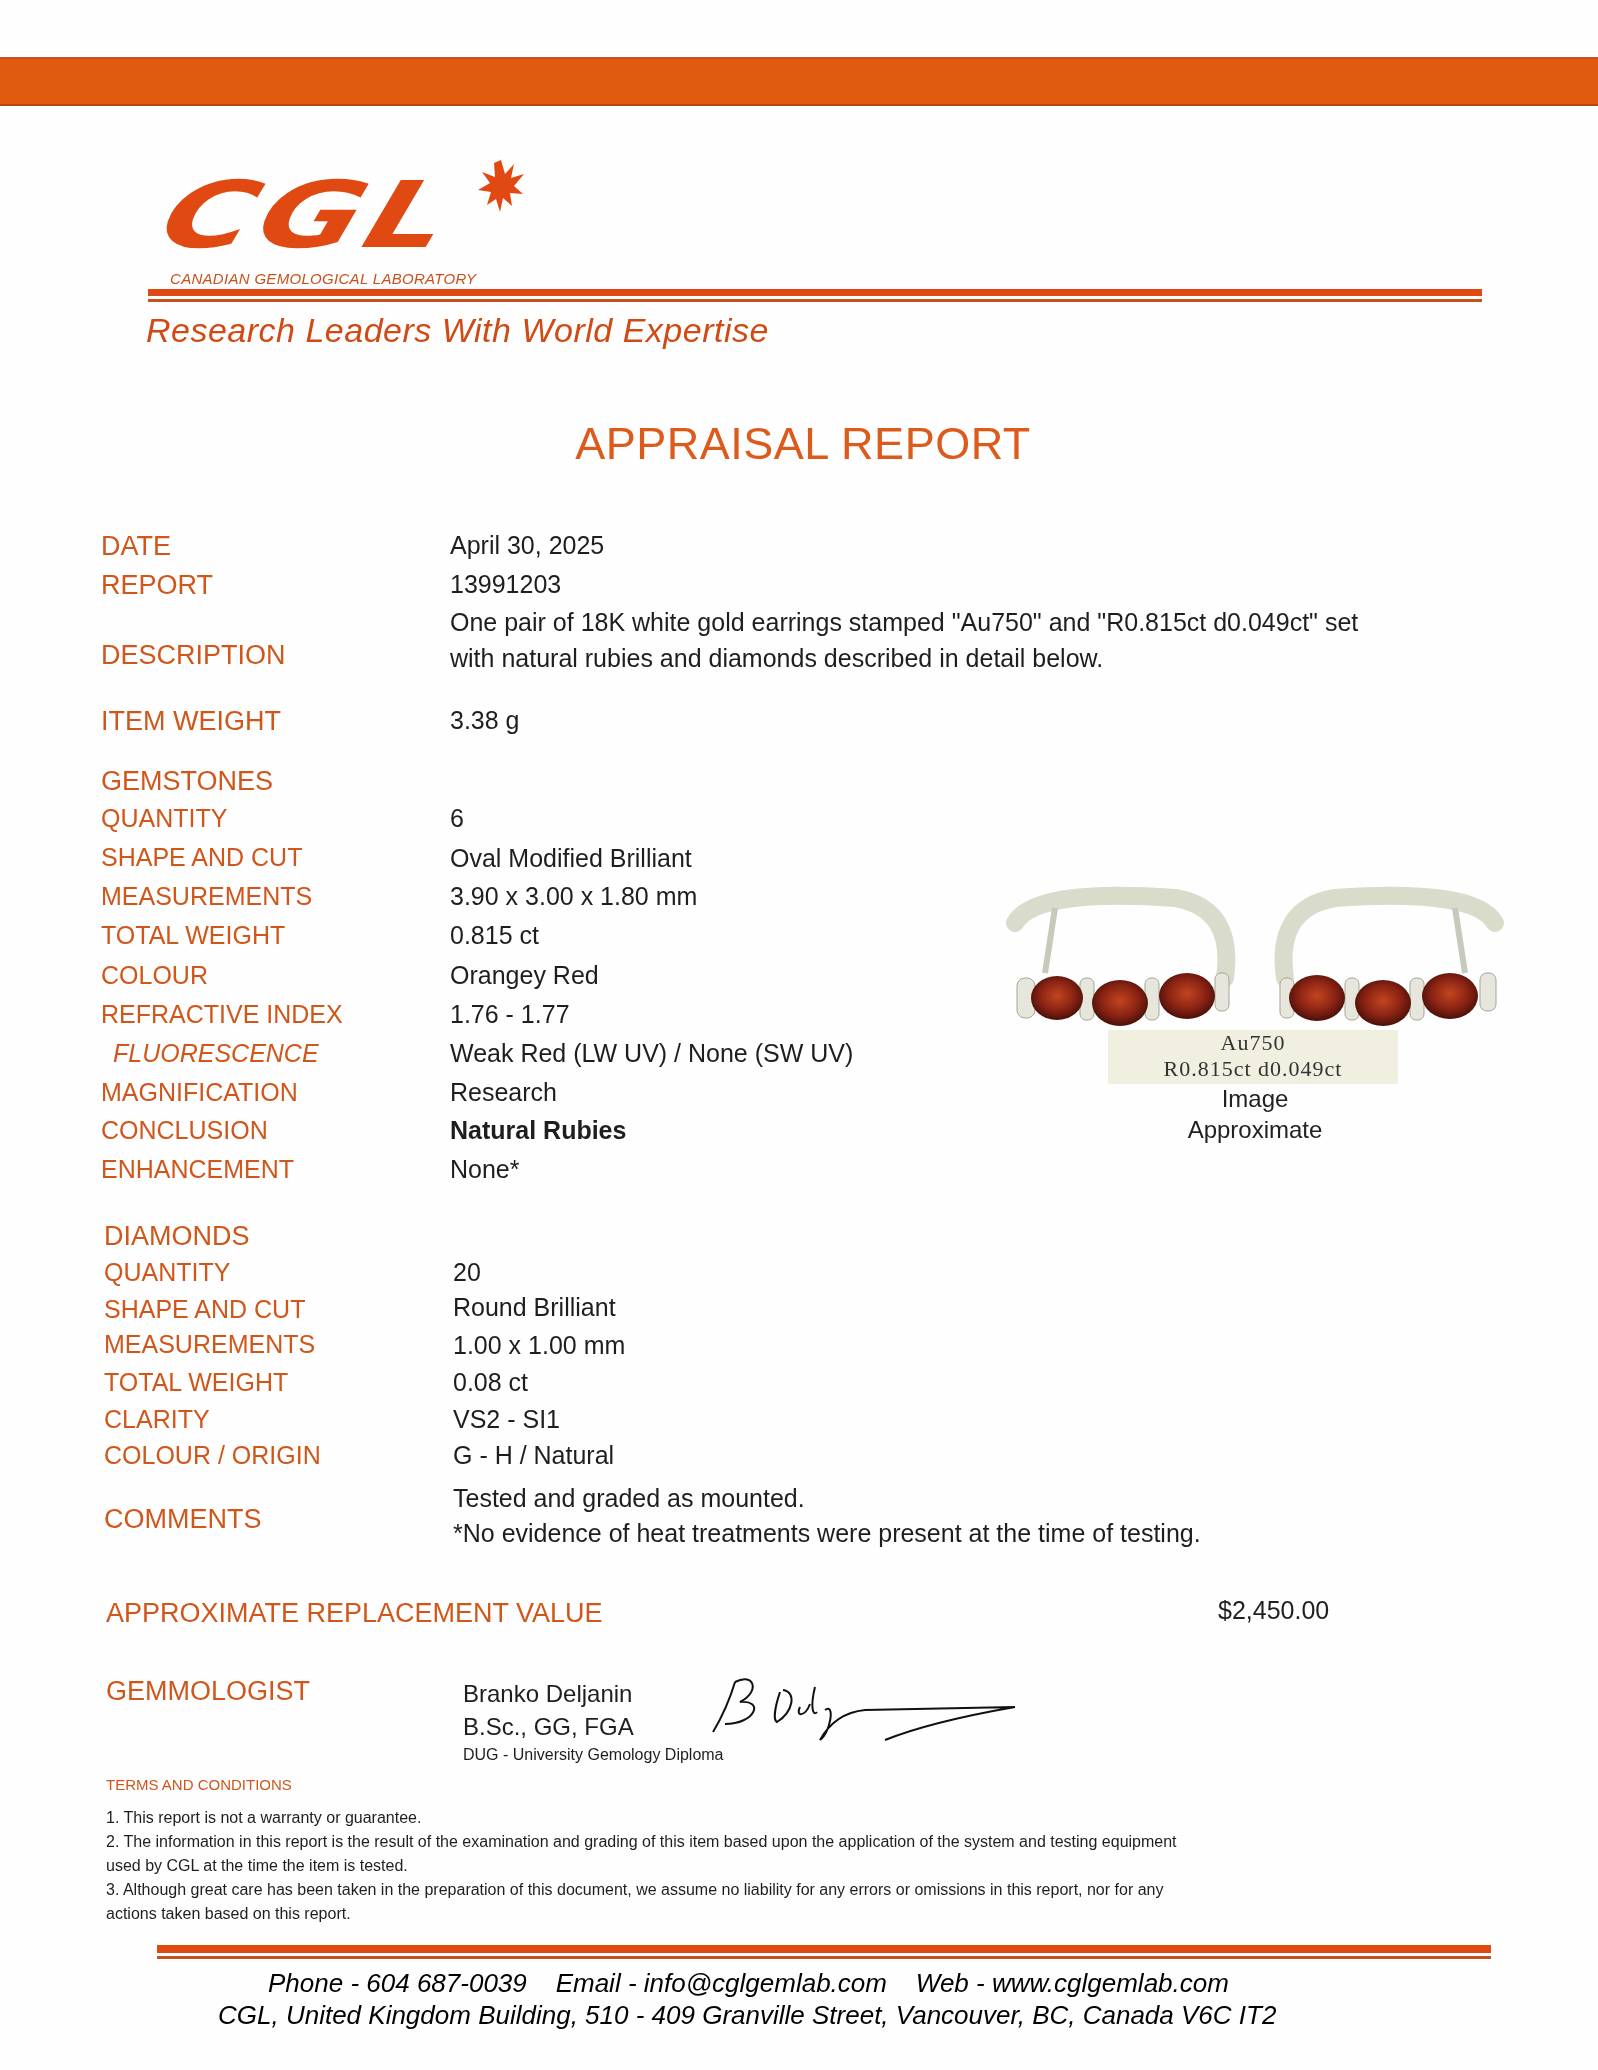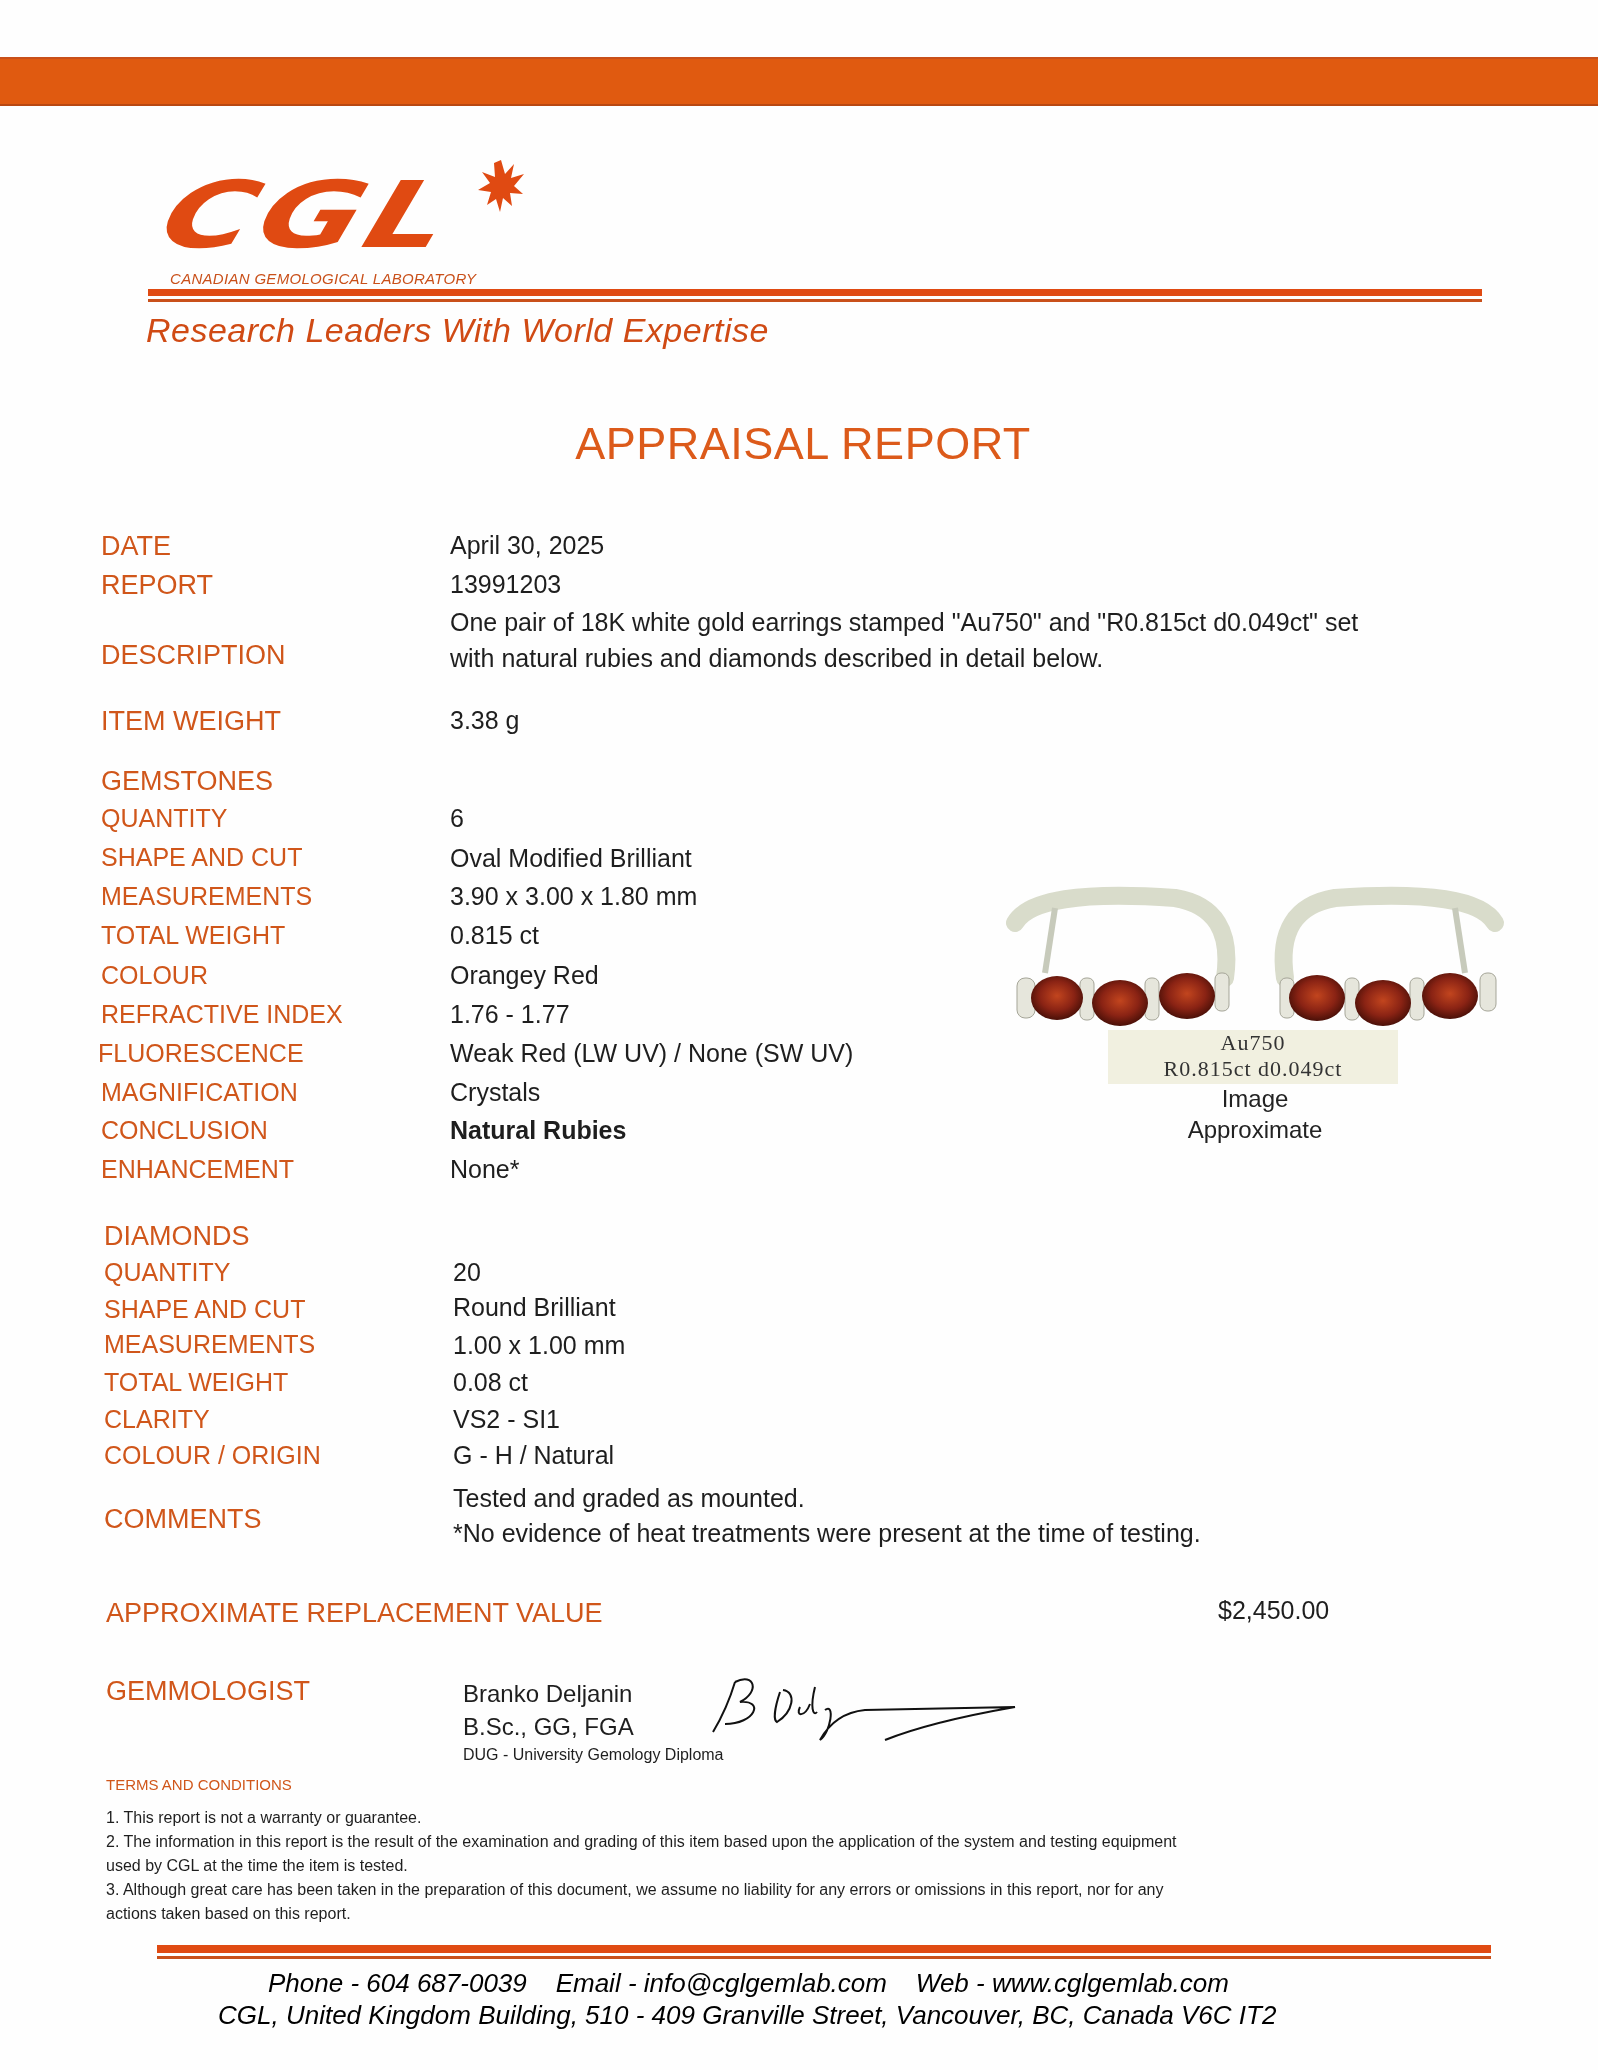--- a/index.html
+++ b/index.html
@@ -69,25 +69,25 @@
 
 <div class="abs lbl sm" style="left:101px;top:923px;">TOTAL WEIGHT</div>
 <div class="abs val" style="left:450px;top:923px;">0.815 ct</div>
 
 <div class="abs lbl sm" style="left:101px;top:963px;">COLOUR</div>
 <div class="abs val" style="left:450px;top:963px;">Orangey Red</div>
 
 <div class="abs lbl sm" style="left:101px;top:1002px;">REFRACTIVE INDEX</div>
 <div class="abs val" style="left:450px;top:1002px;">1.76 - 1.77</div>
 
-<div class="abs lbl sm" style="left:98px;top:1041px;">FLUORESCENCE</div>
+<div class="abs lbl sm" style="left:113px;top:1041px;font-style:italic;">FLUORESCENCE</div>
 <div class="abs val" style="left:450px;top:1041px;">Weak Red (LW UV) / None (SW UV)</div>
 
 <div class="abs lbl sm" style="left:101px;top:1080px;">MAGNIFICATION</div>
-<div class="abs val" style="left:450px;top:1080px;">Crystals</div>
+<div class="abs val" style="left:450px;top:1080px;">Research</div>
 
 <div class="abs lbl sm" style="left:101px;top:1118px;">CONCLUSION</div>
 <div class="abs val bold" style="left:450px;top:1118px;">Natural Rubies</div>
 
 <div class="abs lbl sm" style="left:101px;top:1157px;">ENHANCEMENT</div>
 <div class="abs val" style="left:450px;top:1157px;">None*</div>
 
 <div class="abs photo">
   <svg width="525" height="165" viewBox="0 0 525 165">
     <defs>

